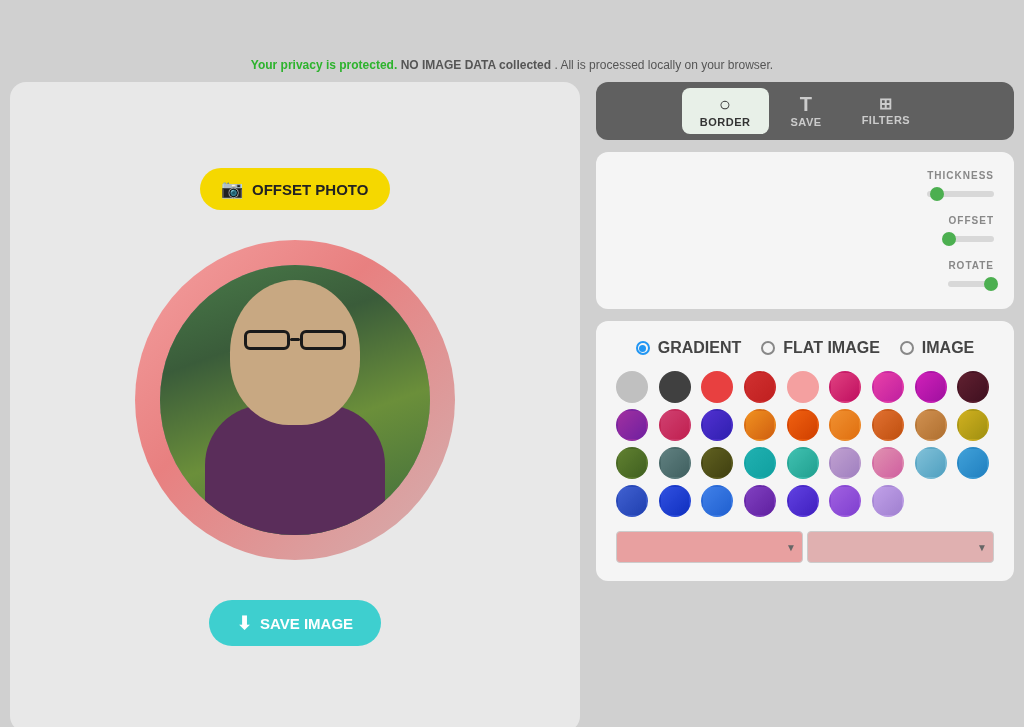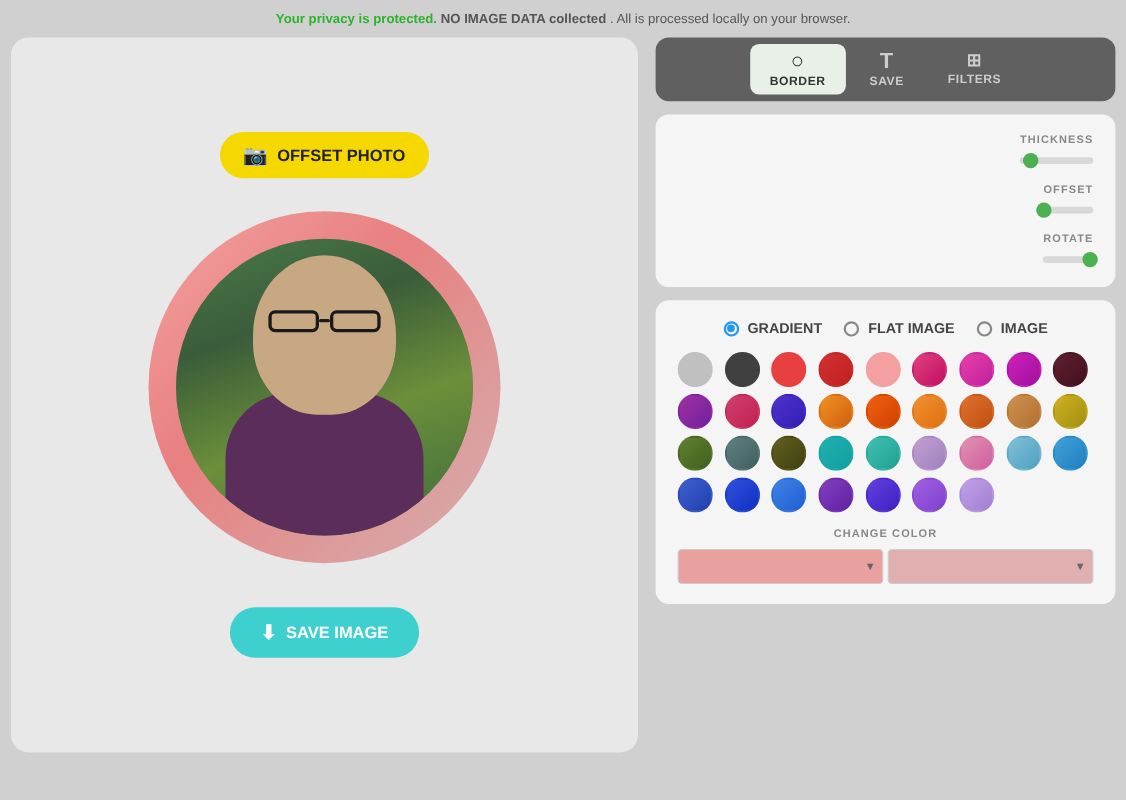--- a/index.html
+++ b/index.html
@@ -10,20 +10,21 @@
       flex-direction: column;
       align-items: center;
       min-height: 727px;
       padding: 10px;
     }
     .privacy-bar {
       font-size: 12px;
       color: #555;
       margin-bottom: 10px;
       text-align: center;
+      margin-top: 48px;
     }
     .privacy-bar span.green { color: #2db32d; font-weight: bold; }
     .privacy-bar span.bold { font-weight: bold; }
 
     .main-layout {
       display: flex;
       gap: 16px;
       width: 100%;
       max-width: 1004px;
     }
@@ -228,21 +229,21 @@
     .radio-group {
       display: flex;
       gap: 20px;
       align-items: center;
       justify-content: center;
     }
     .radio-item {
       display: flex;
       align-items: center;
       gap: 8px;
-      font-size: 13px;
+      font-size: 16px;
       font-weight: 600;
       color: #444;
       cursor: pointer;
       justify-content: flex-end;
     }
     .radio-circle {
       width: 14px;
       height: 14px;
       border-radius: 50%;
       border: 2px solid #888;
@@ -466,21 +467,20 @@
           <div class="color-swatch" style="background: linear-gradient(135deg, rgb(64, 96, 208), rgb(32, 64, 176));"></div>
           <div class="color-swatch" style="background: linear-gradient(135deg, rgb(48, 80, 224), rgb(16, 48, 192));"></div>
           <div class="color-swatch" style="background: linear-gradient(135deg, rgb(64, 128, 232), rgb(32, 96, 208));"></div>
           <div class="color-swatch" style="background: linear-gradient(135deg, rgb(128, 64, 192), rgb(96, 32, 160));"></div>
           <div class="color-swatch" style="background: linear-gradient(135deg, rgb(96, 64, 224), rgb(64, 32, 192));"></div>
           <div class="color-swatch" style="background: linear-gradient(135deg, rgb(160, 96, 224), rgb(128, 64, 208));"></div>
           <div class="color-swatch" style="background: linear-gradient(135deg, rgb(192, 160, 232), rgb(160, 128, 208));"></div>
         </div>
 
       <div class="change-color-section">
-        <div class="change-color-label">CHANGE COLOR</div>
         <div class="color-dropdowns">
           <div class="color-dropdown color-dropdown-left">
             <div class="dropdown-arrow">▼</div>
           </div>
           <div class="color-dropdown color-dropdown-right">
             <div class="dropdown-arrow">▼</div>
           </div>
         </div>
       </div>
 

